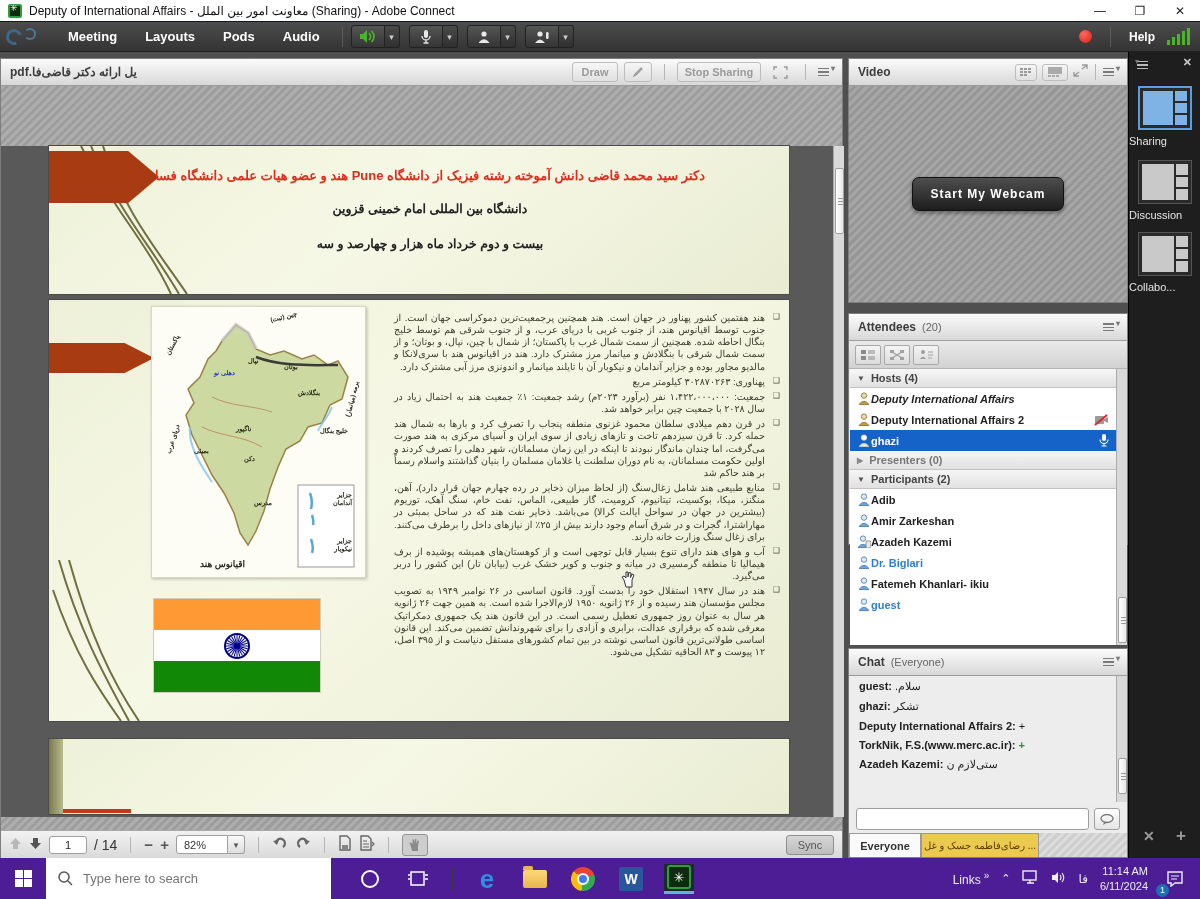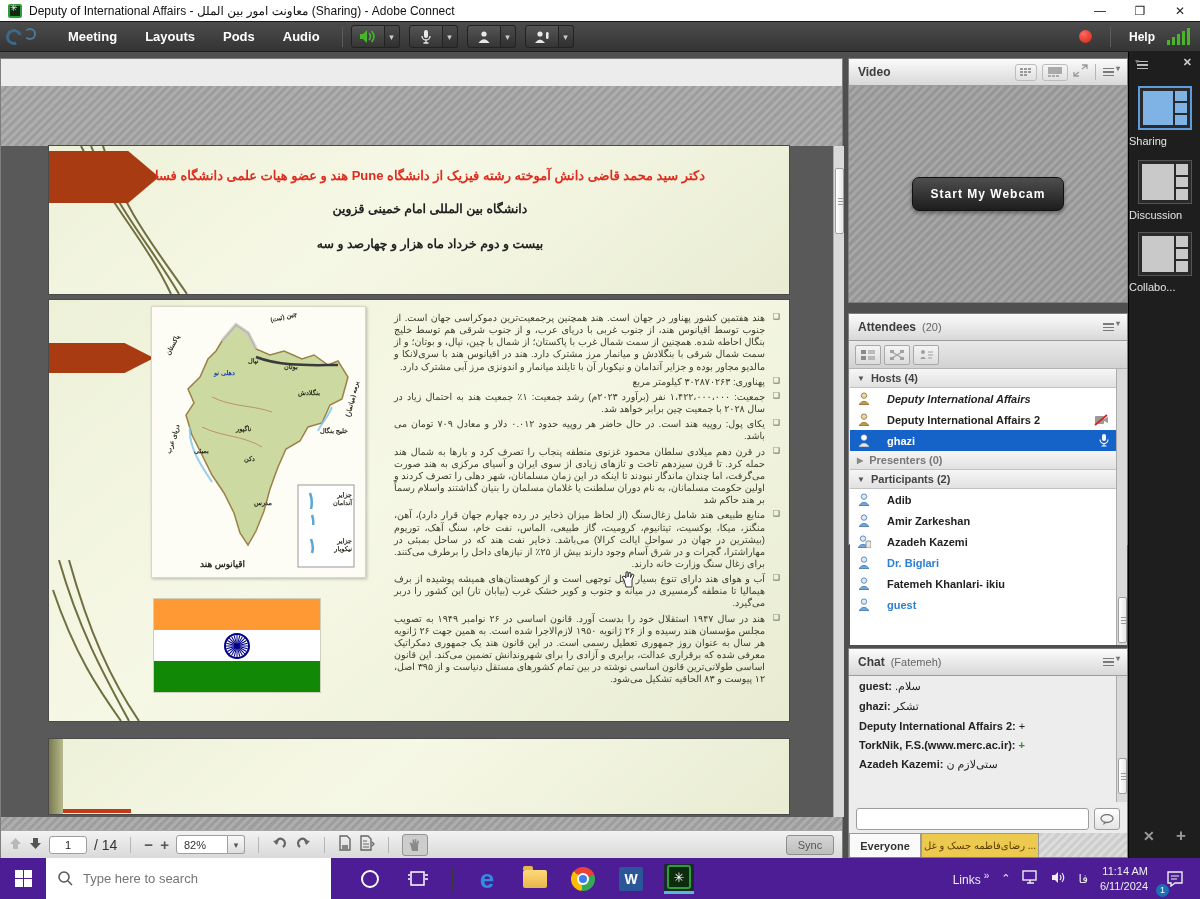--- a/index.html
+++ b/index.html
@@ -72,21 +72,21 @@
   
   .sb-track{background:#d9d9d9;border-left:1px solid #aaa}
   .sb-thumb{position:absolute;left:1px;width:9px;background:linear-gradient(90deg,#fff,#e8e8e8);border:1px solid #9f9f9f;border-radius:2px}
   .sb-grip{position:absolute;left:2px;top:50%;width:5px;height:7px;margin-top:-3px;background:repeating-linear-gradient(#999 0 1px,transparent 1px 3px)}
 
   
   .att-toolbar{height:28px;background:linear-gradient(#e9e9e9,#d2d2d2);border-bottom:1px solid #b3b3b3;display:flex;align-items:center;padding:0 6px;gap:3px}
   .att-tb-btn{width:26px;height:20px;border:1px solid #a8a8a8;border-radius:2px;background:linear-gradient(#f4f4f4,#dcdcdc);display:flex;align-items:center;justify-content:center}
   .sec-row{height:19px;background:linear-gradient(#f6f6f6,#e1e1e1);border-bottom:1px solid #c2c2c2;display:flex;align-items:center;font-size:11px;font-weight:bold;color:#444;padding:0 7px;gap:6px}
   .sec-row .tri{font-size:8px;color:#555}
-  .arow{height:21px;display:flex;align-items:center;font-size:11px;font-weight:bold;color:#222;padding:0 7px;gap:16px;background:#fff}
+  .arow{height:21px;display:flex;align-items:center;font-size:11px;font-weight:bold;color:#222;padding:0 7px;gap:0;background:#fff}
   .arow.sel{background:#1562c8;color:#fff}
   .aname.blue{color:#2d7fd0}
   .pico{width:14px;height:13px;flex:0 0 auto}
 
   
   .chat-body{position:absolute;left:1px;top:27px;width:266px;height:126px;background:#ededed;overflow:hidden}
   .cmsg{font-size:11px;color:#222;padding:4px 9px 3px}
   .cmsg b{font-weight:bold}
   .chat-input-row{position:absolute;left:0;top:156px;width:278px;height:28px;display:flex;align-items:center;padding:0 7px;gap:5px}
   .chat-input{flex:1;height:22px;background:#fff;border:1px solid #9f9f9f;border-radius:3px;font-size:11px;padding:0 5px}
@@ -194,20 +194,42 @@
   <span class="sigbars">
     <i style="height:5px"></i>
       <i style="height:8px"></i>
       <i style="height:11px"></i>
       <i style="height:14px"></i>
       <i style="height:17px"></i>
   </span>
 </div>
 
 <div class="abs pod" style="left:0;top:58px;width:843px;height:800px">
+  <div class="pod-h">
+    <span dir="rtl">یل ارائه دکتر قاضی‌فا.pdf</span>
+    <span style="margin-left:auto;display:flex;align-items:center;gap:6px">
+      <span class="gbtn" style="width:46px;height:20px">Draw</span>
+      <span class="gbtn" style="width:28px;height:20px">
+        <svg width="12" height="12" viewBox="0 0 12 12">
+            <path d="M2,10 L4,9 L10,3 L9,2 L3,8 Z" fill="none" stroke="#9a9a9a" stroke-width="1.2"></path>
+          </svg>
+      </span>
+      <span class="vsep"></span>
+      <span class="gbtn" style="width:84px;height:20px">Stop Sharing</span>
+      <span class="gbtn" style="width:26px;height:20px;border:none;background:none">
+        <svg class="fs-ic" viewBox="0 0 15 13">
+            <path d="M1,4 L1,1 L4,1 M11,1 L14,1 L14,4 M14,9 L14,12 L11,12 M4,12 L1,12 L1,9" stroke="#9a9a9a" stroke-width="1.4" fill="none"></path>
+          </svg>
+      </span>
+      <span class="vsep"></span>
+      <span class="menu-ic" style="margin-left:0">
+          <b></b>
+        </span>
+    </span>
+  </div>
   <div class="abs hatch" style="left:0;top:27px;width:841px;height:60px"></div>
 
   <div class="abs share-canvas">
 
     <div class="slide" style="top:0;height:148px">
       <svg class="curves" style="left:2px;top:0" width="150" height="148">
         <path d="M30,0 C60,60 95,95 120,148 M40,0 C65,62 100,100 128,148 M52,0 C72,64 106,104 136,148" stroke="#6f6f41" stroke-width="2" fill="none"></path>
       </svg>
       <span class="red-arrow" style="left:0;top:5px;width:110px;height:52px"></span>
       <div class="s1-line" style="top:22px;font-size:13px;color:#e02b1d">دکتر سید محمد قاضی دانش آموخته رشته فیزیک از دانشگاه Pune هند و عضو هیات علمی دانشگاه فسا</div>
@@ -271,21 +293,20 @@
             </g>
           </svg>
         </i>
         <i style="background:#128807"></i>
       </div>
 
       <div class="bullets">
         <p>هند هفتمین کشور پهناور در جهان است. هند همچنین پرجمعیت‌ترین دموکراسی جهان است. از جنوب توسط اقیانوس هند، از جنوب غربی با دریای عرب، و از جنوب شرقی هم توسط خلیج بنگال احاطه شده. همچنین از سمت شمال غرب با پاکستان؛ از شمال با چین، نپال، و بوتان؛ و از سمت شمال شرقی با بنگلادش و میانمار مرز مشترک دارد. هند در اقیانوس هند با سری‌لانکا و مالدیو مجاور بوده و جزایر آندامان و نیکوبار آن با تایلند میانمار و اندونزی مرز آبی مشترک دارد.</p>
         <p>پهناوری: ۳۰۲۸۷۰۲۶۳ کیلومتر مربع</p>
         <p>جمعیت: ۱،۴۲۲،۰۰۰،۰۰۰ نفر (برآورد ۲۰۲۳م) رشد جمعیت: ۱٪ جمعیت هند به احتمال زیاد در سال ۲۰۲۸ با جمعیت چین برابر خواهد شد.</p>
-        <p>یکای پول: روپیه هند است. در حال حاضر هر روپیه حدود ۰.۰۱۲ دلار و معادل ۷۰۹ تومان می باشد.</p>
         <p>در قرن دهم میلادی سلطان محمود غزنوی منطقه پنجاب را تصرف کرد و بارها به شمال هند حمله کرد. تا قرن سیزدهم تاخت و تازهای زیادی از سوی ایران و آسیای مرکزی به هند صورت می‌گرفت، اما چندان ماندگار نبودند تا اینکه در این زمان مسلمانان، شهر دهلی را تصرف کردند و اولین حکومت مسلمانان، به نام دوران سلطنت یا غلامان مسلمان را بنیان گذاشتند واسلام رسماً بر هند حاکم شد</p>
         <p>منابع طبیعی هند شامل زغال‌سنگ (از لحاظ میزان ذخایر در رده چهارم جهان قرار دارد)، آهن، منگنز، میکا، بوکسیت، تیتانیوم، کرومیت، گاز طبیعی، الماس، نفت خام، سنگ آهک، توریوم (بیشترین در جهان در سواحل ایالت کرالا) می‌باشد. ذخایر نفت هند که در ساحل بمبئی در مهاراشترا، گجرات و در شرق آسام وجود دارند بیش از ۲۵٪ از نیازهای داخل را برطرف می‌کنند. برای زغال سنگ وزارت خانه دارند.</p>
         <p>آب و هوای هند دارای تنوع بسیار قابل توجهی است و از کوهستان‌های همیشه پوشیده از برف هیمالیا تا منطقه گرمسیری در میانه و جنوب و کویر خشک غرب (بیابان تار) این کشور را دربر می‌گیرد.</p>
         <p>هند در سال ۱۹۴۷ استقلال خود را بدست آورد. قانون اساسی در ۲۶ نوامبر ۱۹۴۹ به تصویب مجلس مؤسسان هند رسیده و از ۲۶ ژانویه ۱۹۵۰ لازم‌الاجرا شده است. به همین جهت ۲۶ ژانویه هر سال به عنوان روز جمهوری تعطیل رسمی است. در این قانون هند یک جمهوری دمکراتیک معرفی شده که برقراری عدالت، برابری و آزادی را برای شهروندانش تضمین می‌کند. این قانون اساسی طولانی‌ترین قانون اساسی نوشته در بین تمام کشورهای مستقل دنیاست و از ۳۹۵ اصل، ۱۲ پیوست و ۸۳ الحاقیه تشکیل می‌شود.</p>
       </div>
     </div>
 
     <div class="slide" style="top:593px;height:75px">
       <span style="position:absolute;left:0;top:70px;width:82px;height:4px;background:#c23a16"></span>
       <span style="position:absolute;left:0;top:0;width:14px;height:75px;background:linear-gradient(90deg,#7a7a4e,#b9b98e)"></span>
@@ -511,21 +532,21 @@
   <div class="abs sb-track" style="left:267px;top:55px;width:11px;height:276px">
     <div class="sb-thumb" style="top:228px;height:46px">
         <span class="sb-grip"></span>
       </div>
   </div>
 </div>
 
 <div class="abs pod" style="left:848px;top:648px;width:280px;height:210px">
   <div class="pod-h">
     <span>Chat</span>
-    <span class="sub">(Fatemeh)</span>
+    <span class="sub">(Everyone)</span>
     <span class="menu-ic">
         <b></b>
       </span>
   </div>
   <div class="chat-body">
     <div class="cmsg"><b>guest:</b> <span dir="rtl">سلام.</span></div>
     <div class="cmsg"><b>ghazi:</b> <span dir="rtl">تشکر</span></div>
     <div class="cmsg"><b>Deputy International Affairs 2:</b> <span>+</span></div>
     <div class="cmsg"><b>TorkNik, F.S.(www.merc.ac.ir):</b> <span style="color:#2f8f2f;font-weight:bold">+</span></div>
     <div class="cmsg"><b>Azadeh Kazemi:</b> <span dir="rtl">ستی‌لازم ن</span></div>

